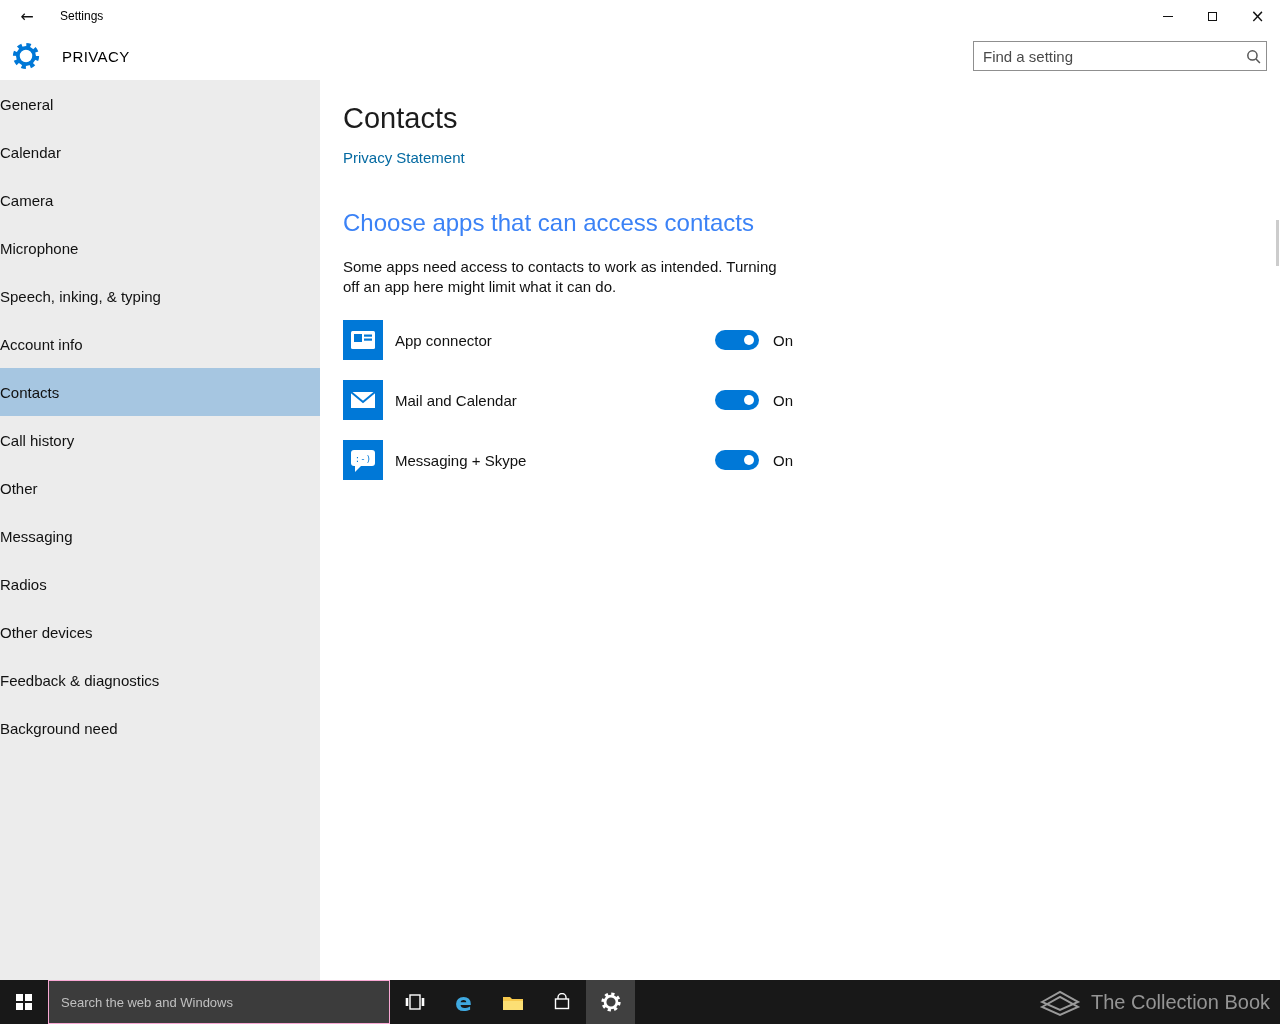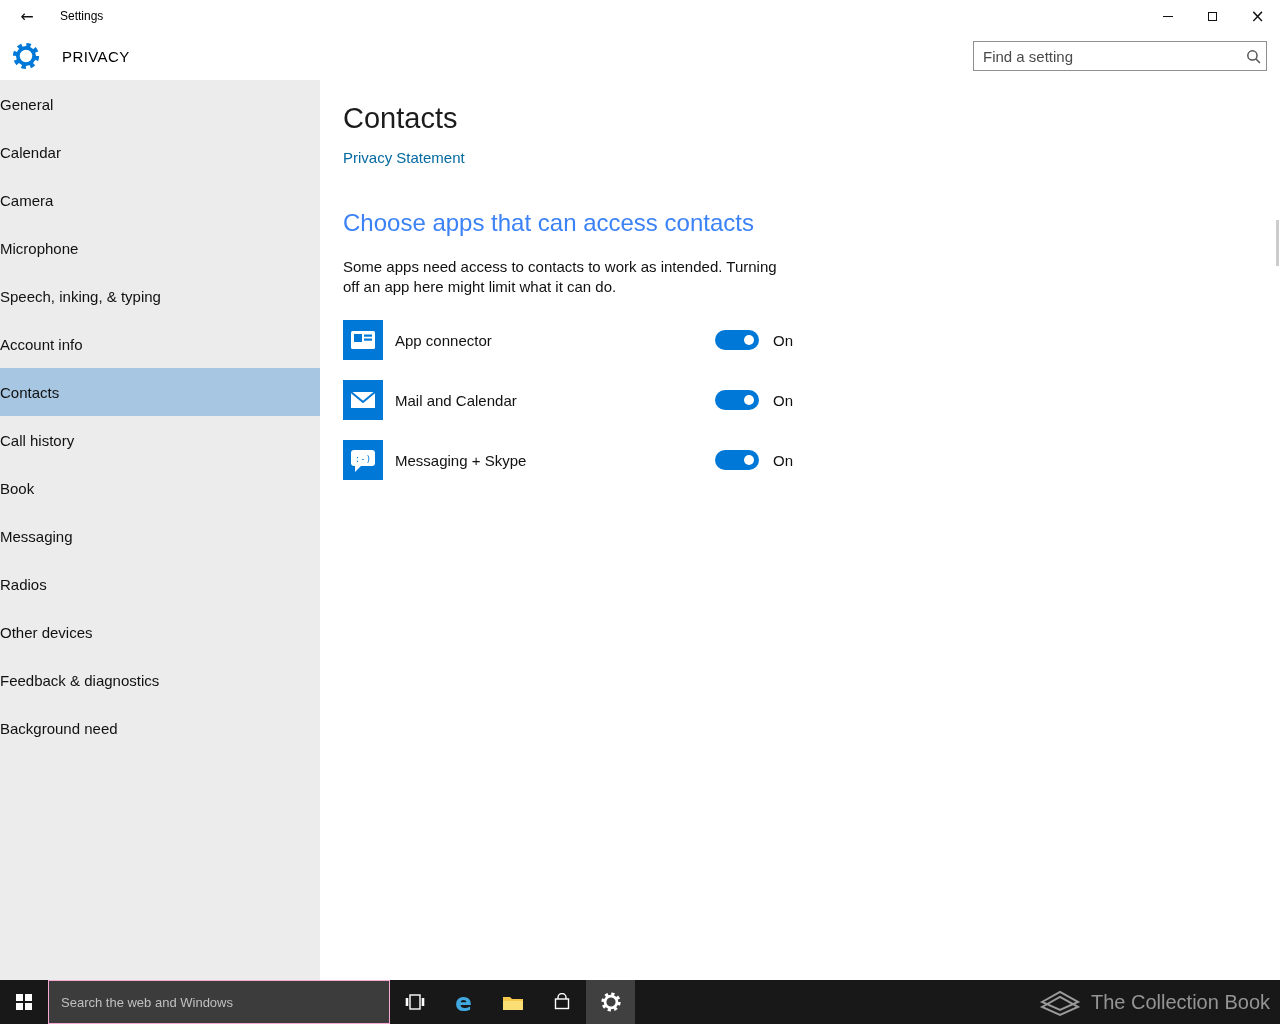--- a/index.html
+++ b/index.html
@@ -109,21 +109,21 @@
 <div class="main">
   <div class="sidebar">
     <div class="side-item">General</div>
     <div class="side-item">Calendar</div>
     <div class="side-item">Camera</div>
     <div class="side-item">Microphone</div>
     <div class="side-item">Speech, inking, &amp; typing</div>
     <div class="side-item">Account info</div>
     <div class="side-item selected">Contacts</div>
     <div class="side-item">Call history</div>
-    <div class="side-item">Book</div>
+    <div class="side-item">Other</div>
     <div class="side-item">Messaging</div>
     <div class="side-item">Radios</div>
     <div class="side-item">Other devices</div>
     <div class="side-item">Feedback &amp; diagnostics</div>
     <div class="side-item">Background need</div>
   </div>
 
   <div class="content">
     <h1>Contacts</h1>
     <a class="privacy-link">Privacy Statement</a>

